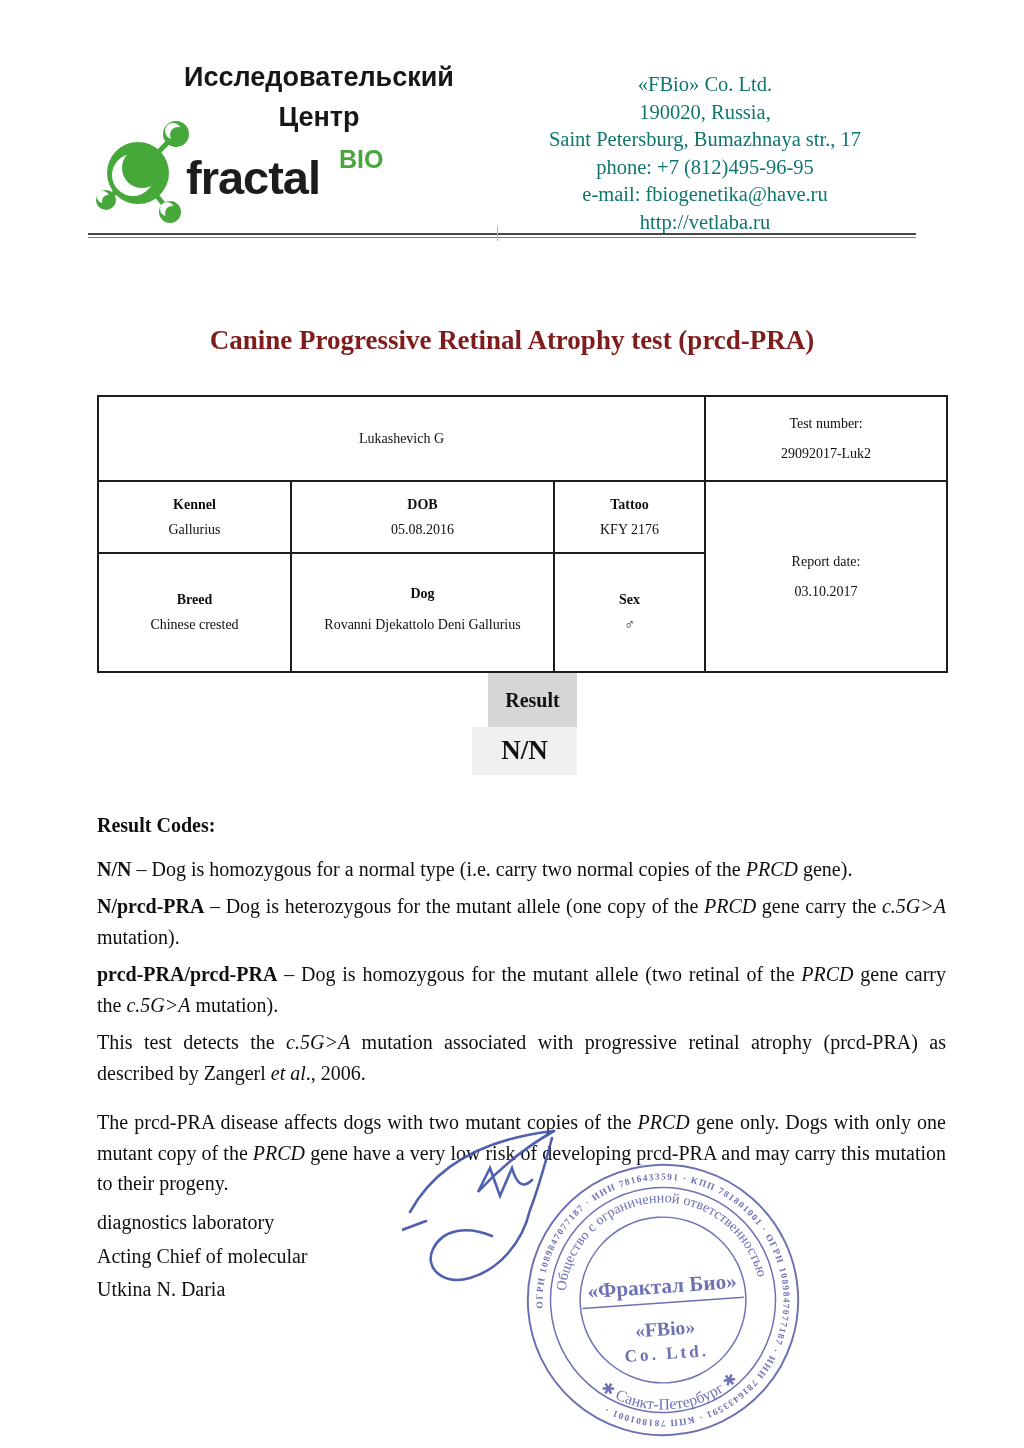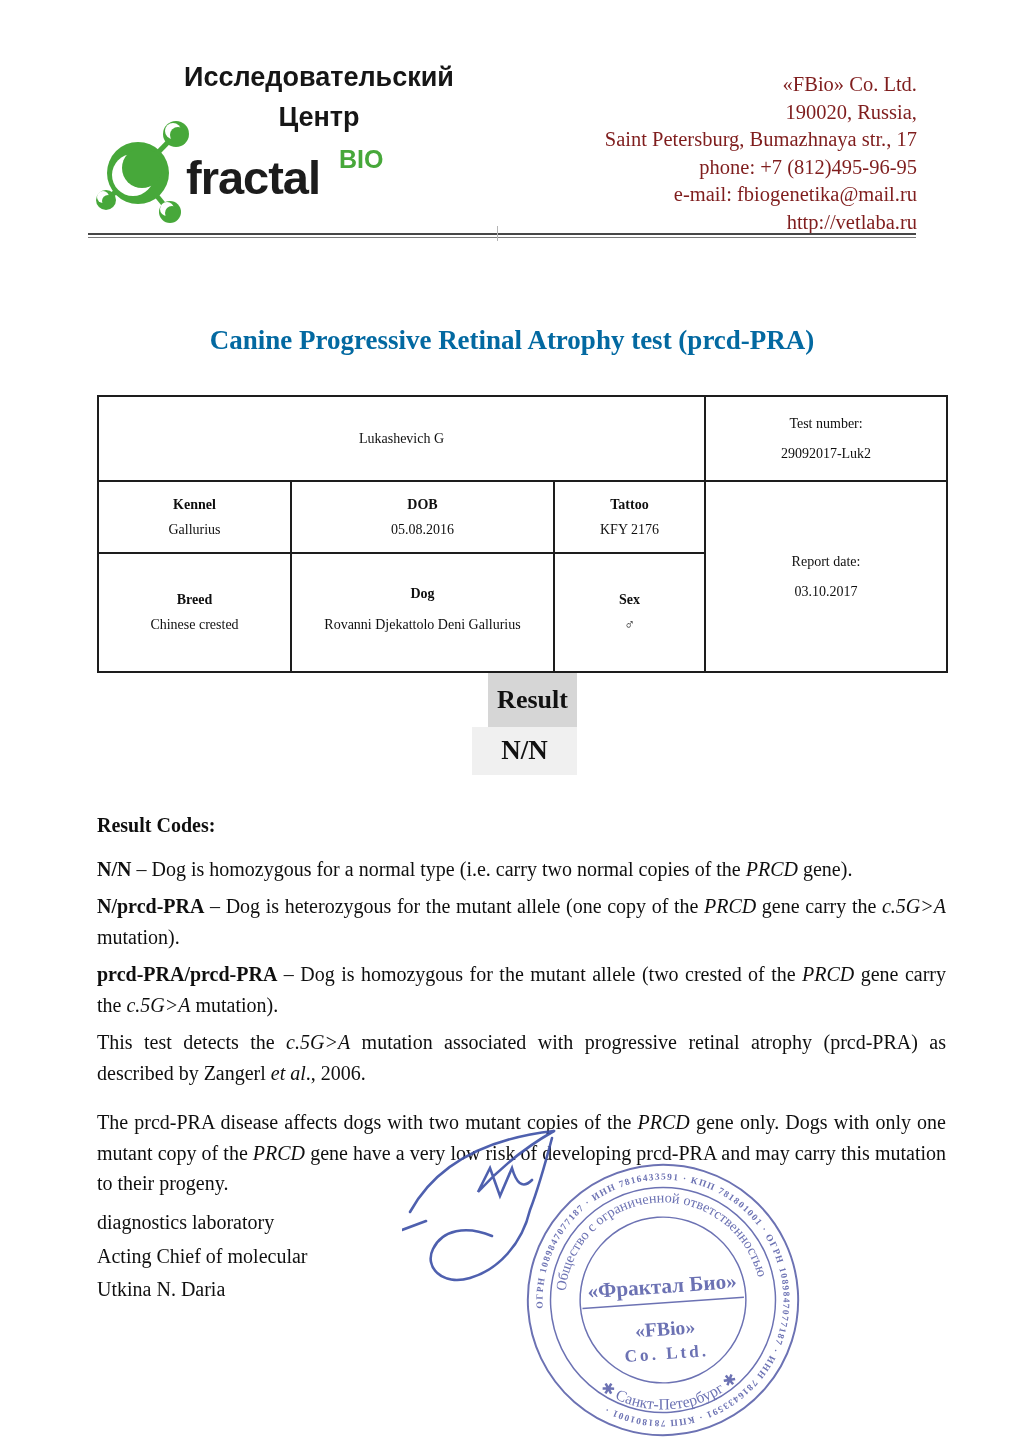--- a/index.html
+++ b/index.html
@@ -4,41 +4,41 @@
 <style>
   html,body{margin:0;padding:0;background:#ffffff;}
   .page{position:relative;width:1024px;height:1448px;background:#fff;overflow:hidden;
         font-family:"Liberation Serif",serif;color:#111;}
 
   
   .ru-name{position:absolute;top:57px;left:158px;width:322px;text-align:center;
            font-family:"Liberation Sans",sans-serif;font-weight:bold;font-size:27px;
            line-height:40px;color:#161616;}
   .logo{position:absolute;top:120px;left:96px;}
-  .company{position:absolute;top:71px;left:493px;width:424px;text-align:right;
-           font-size:20.5px;line-height:27.6px;color:#7f1d1d;}
+  .company{position:absolute;top:71px;left:493px;width:424px;text-align:center;
+           font-size:20.5px;line-height:27.6px;color:#0f766e;}
   .rule{position:absolute;left:88px;top:233px;width:828px;height:2px;
         border-top:2px solid #474747;border-bottom:1px solid #7a7a7a;}
   .rule-tick{position:absolute;left:497px;top:226px;width:1px;height:15px;background:#b5b5b5;}
 
   
   .title{position:absolute;top:325px;left:60px;width:904px;text-align:center;
-         font-size:27px;font-weight:bold;color:#0369a1;}
+         font-size:27px;font-weight:bold;color:#7f1d1d;}
 
   
   .info-table{position:absolute;top:395px;left:97px;width:849px;border-collapse:collapse;
               table-layout:fixed;font-size:14px;color:#0f0f0f;}
   .info-table td{border:2px solid #1d1d1d;text-align:center;vertical-align:middle;padding:0;}
   .cl{font-weight:bold;}
   .cv{margin-top:9px;font-family:"Liberation Serif","DejaVu Sans",serif;}
   .twoline div{line-height:30px;}
 
   
   .result-box{position:absolute;left:472px;top:673px;width:105px;text-align:center;font-weight:bold;}
-  .result-head{background:#d6d6d6;height:54px;line-height:54px;font-size:26px;margin-left:16px;}
+  .result-head{background:#d6d6d6;height:54px;line-height:54px;font-size:20px;margin-left:16px;}
   .result-val{background:#f0f0f0;height:48px;line-height:46px;font-size:27px;}
 
   
   .codes{position:absolute;left:97px;top:810px;width:849px;font-size:20px;line-height:30.5px;color:#0f0f0f;}
   .codes .hd{font-weight:bold;margin:0 0 13px 0;}
   .codes p{margin:0 0 7px 0;text-align:justify;}
   .codes p.gap-top{margin-top:19px;}
   .codes .b{font-weight:bold;}
   .codes .i{font-style:italic;}
 
@@ -81,21 +81,21 @@
       <text x="90" y="74" font-family="Liberation Sans, sans-serif" font-weight="bold" font-size="47" letter-spacing="-1" fill="#1c1c1c">fractal</text>
       <text x="243" y="48" font-family="Liberation Sans, sans-serif" font-weight="bold" font-size="25" fill="#47a83a">BIO</text>
     </svg>
   </div>
 
   <div class="company">
     <div>«FBio» Co. Ltd.</div>
     <div>190020, Russia,</div>
     <div>Saint Petersburg, Bumazhnaya str., 17</div>
     <div>phone: +7 (812)495-96-95</div>
-    <div>e-mail: fbiogenetika@mail.ru</div>
+    <div>e-mail: fbiogenetika@have.ru</div>
     <div>http://vetlaba.ru</div>
   </div>
 
   <div class="rule"></div>
   <div class="rule-tick"></div>
 
   <div class="title">Canine Progressive Retinal Atrophy test (prcd-PRA)</div>
 
   <table class="info-table">
     <colgroup>
@@ -151,21 +151,21 @@
 
   <div class="result-box">
     <div class="result-head">Result</div>
     <div class="result-val">N/N</div>
   </div>
 
   <div class="codes">
     <div class="hd">Result Codes:</div>
     <p><span class="b">N/N</span><span> – Dog is homozygous for a normal type (i.e. carry two normal copies of the </span><span class="i">PRCD</span><span> gene).</span></p>
     <p><span class="b">N/prcd-PRA</span><span> – Dog is heterozygous for the mutant allele (one copy of the </span><span class="i">PRCD</span><span> gene carry the </span><span class="i">c.5G&gt;A</span><span> mutation).</span></p>
-    <p><span class="b">prcd-PRA/prcd-PRA</span><span> – Dog is homozygous for the mutant allele (two crested of the </span><span class="i">PRCD</span><span> gene carry the </span><span class="i">c.5G&gt;A</span><span> mutation).</span></p>
+    <p><span class="b">prcd-PRA/prcd-PRA</span><span> – Dog is homozygous for the mutant allele (two retinal of the </span><span class="i">PRCD</span><span> gene carry the </span><span class="i">c.5G&gt;A</span><span> mutation).</span></p>
     <p><span>This test detects the </span><span class="i">c.5G&gt;A</span><span> mutation associated with progressive retinal atrophy (prcd-PRA) as described by Zangerl </span><span class="i">et al</span><span>., 2006.</span></p>
     <p class="gap-top"><span>The prcd-PRA disease affects dogs with two mutant copies of the </span><span class="i">PRCD</span><span> gene only. Dogs with only one mutant copy of the </span><span class="i">PRCD</span><span> gene  have a very low risk of developing prcd-PRA and may carry this mutation to their progeny.</span></p>
   </div>
 
   <div class="sig-block">
     <div>diagnostics laboratory</div>
     <div>Acting Chief of molecular</div>
     <div>Utkina N. Daria</div>
   </div>
 

